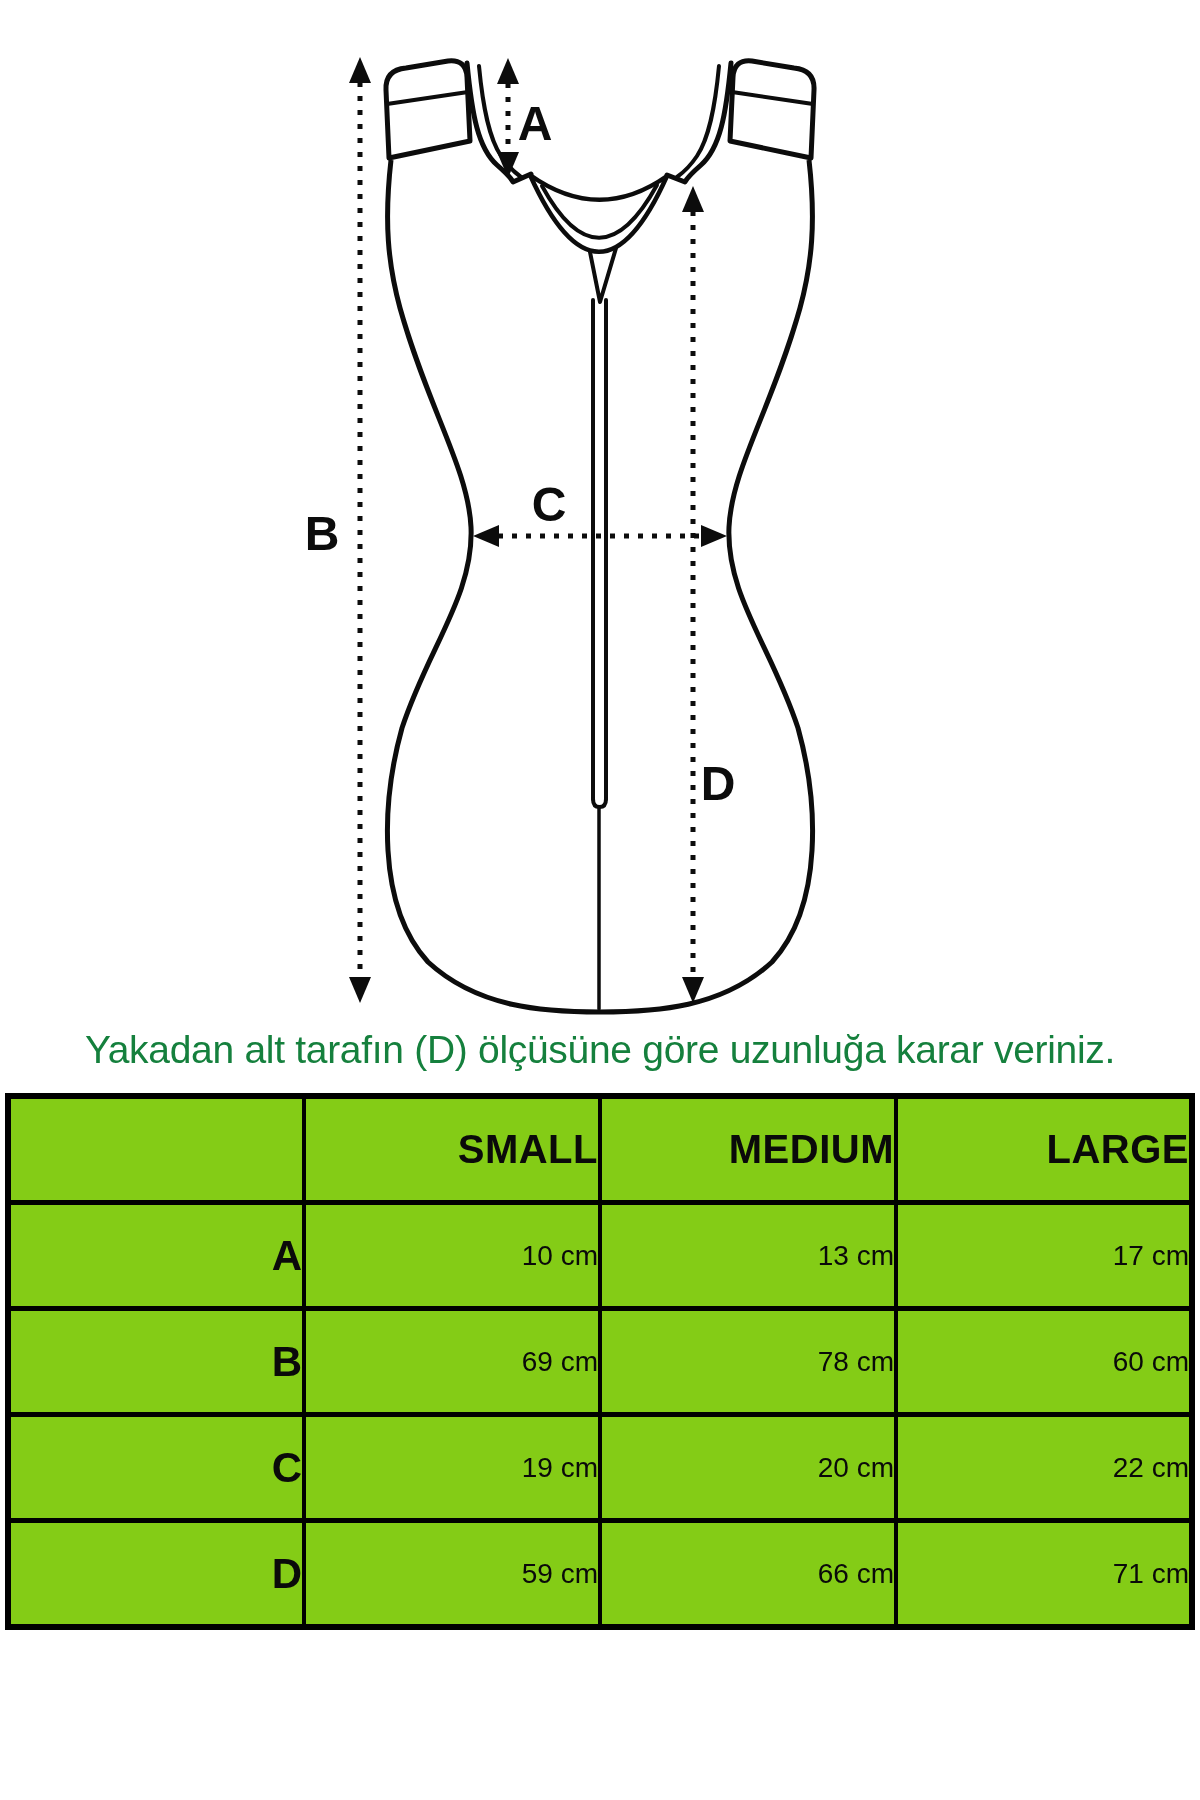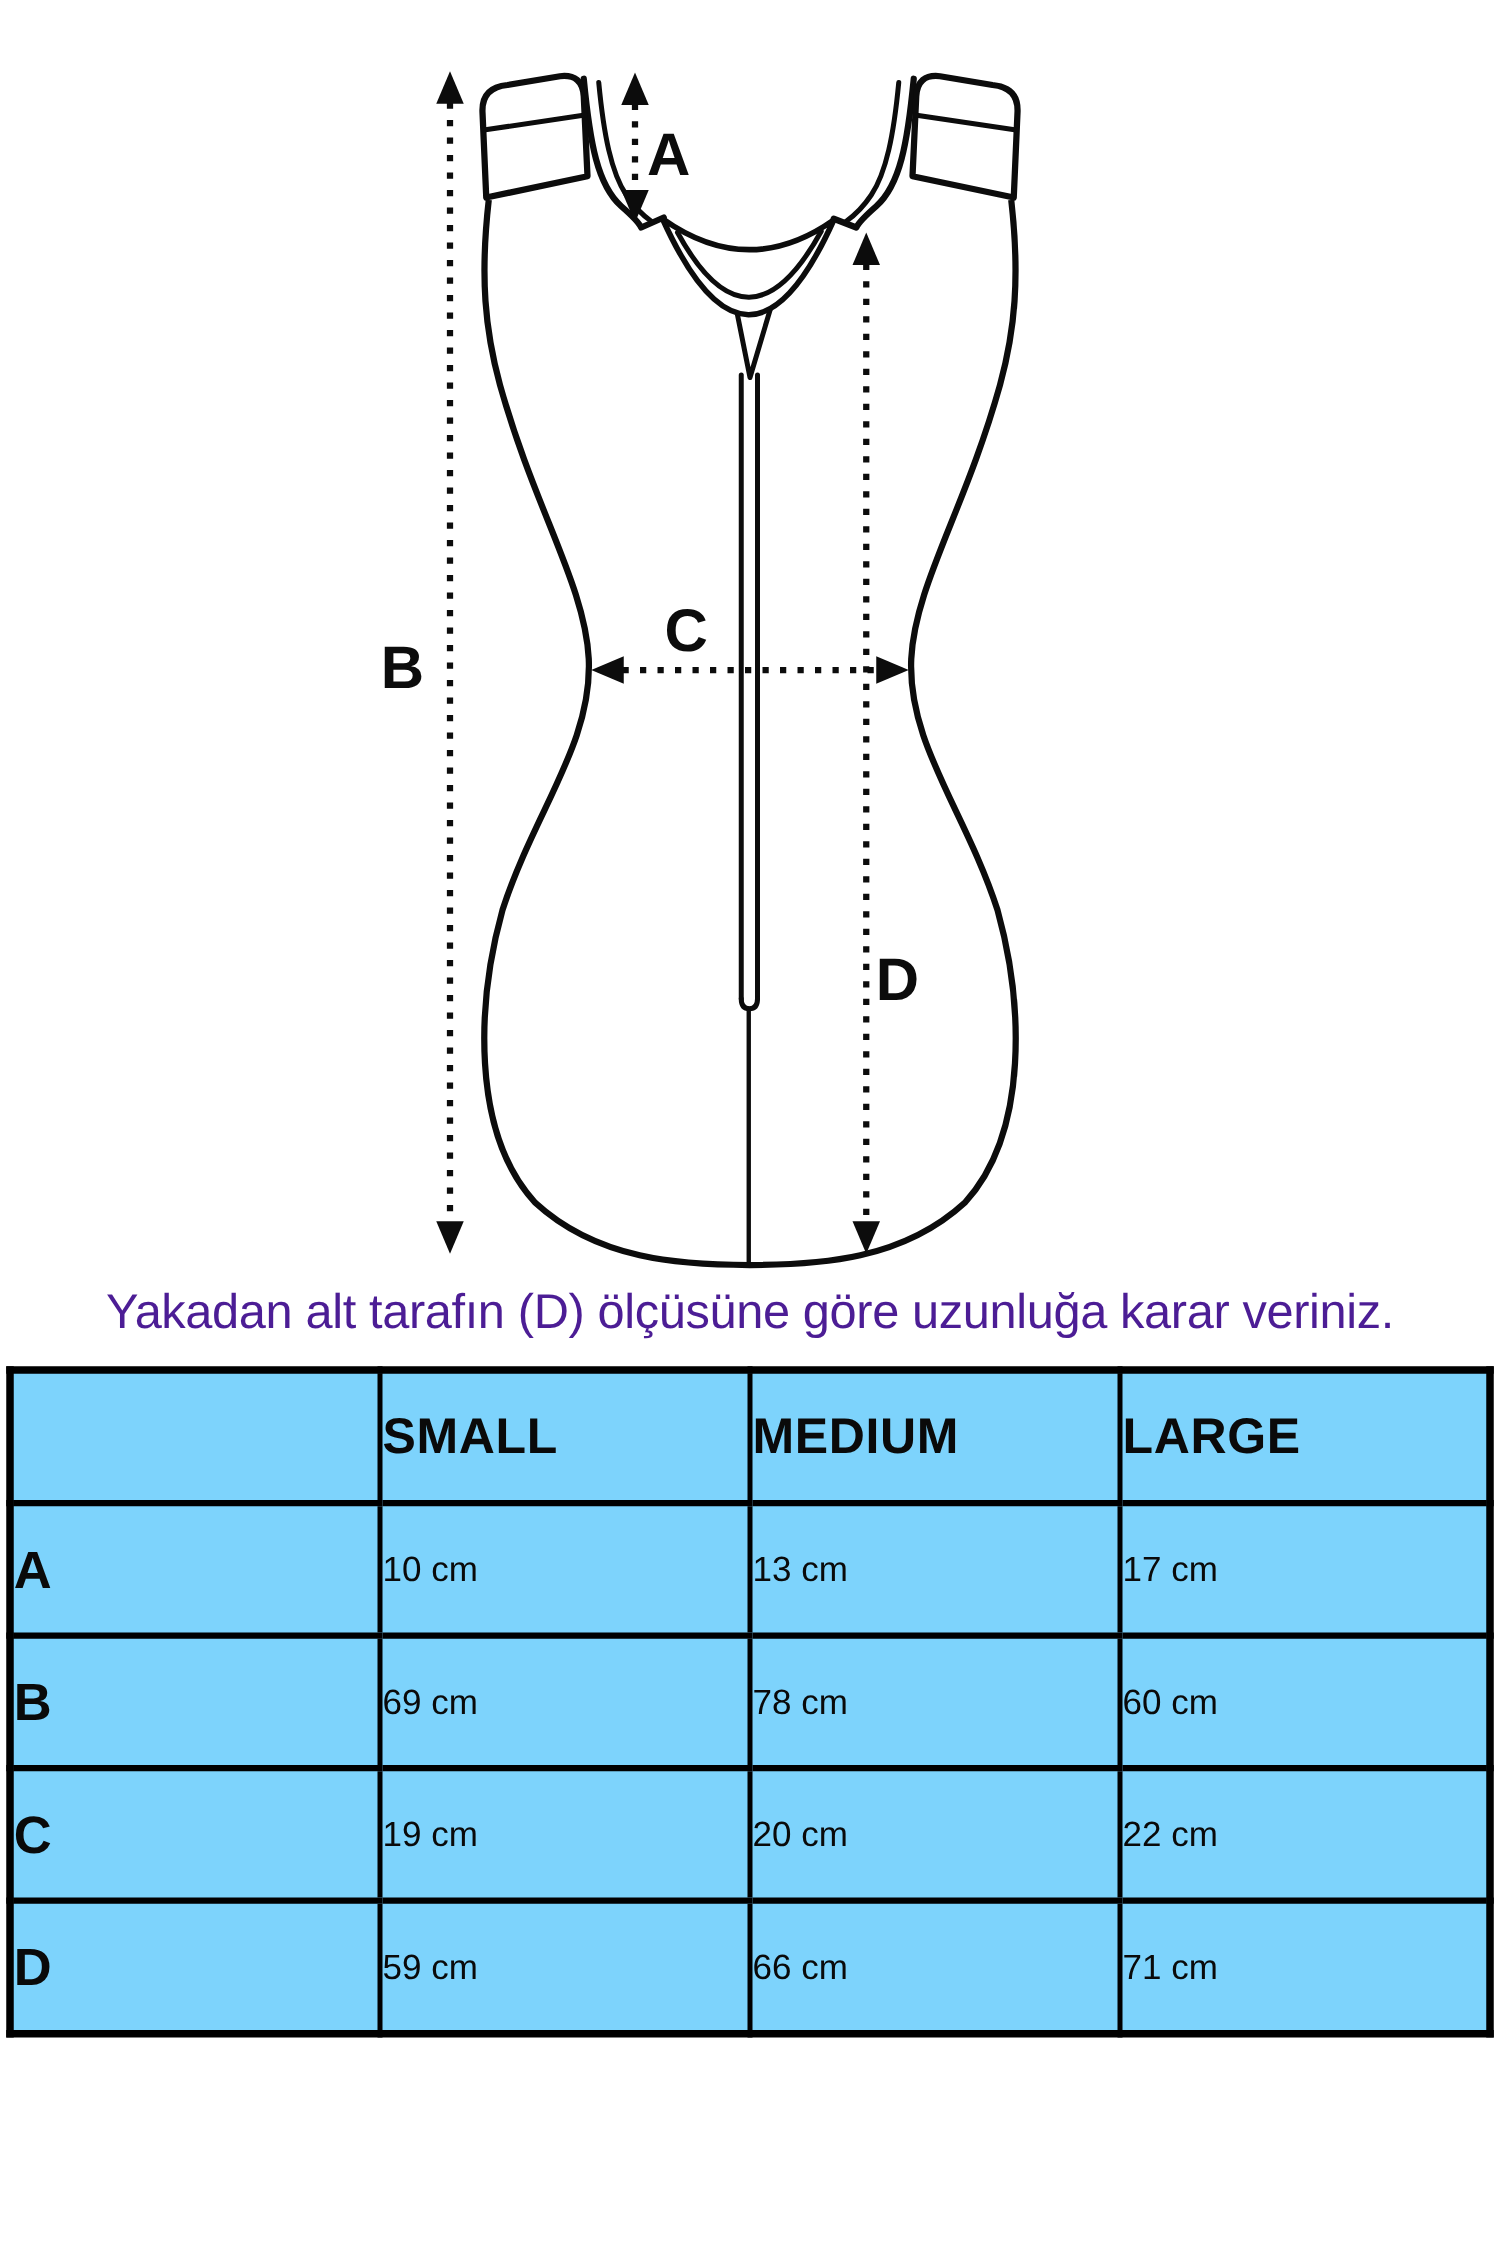--- a/index.html
+++ b/index.html
@@ -60,39 +60,39 @@
     font-weight: bold;
     fill: #0c0c0c;
     text-anchor: middle;
   }
   .instructions {
     margin-top: 2px;
     text-align: center;
     font-size: 39px;
     line-height: 55px;
     letter-spacing: -0.3px;
-    color: #4c1d95;
+    color: #15803d;
   }
   .size-table {
     border-collapse: collapse;
     table-layout: fixed;
     width: 1190px;
     margin: 16px auto 0 auto;
     border: 6px solid #000000;
   }
   .size-table th,
   .size-table td {
     border: 4px solid #000000;
     border-top-width: 5px;
     border-bottom-width: 5px;
     height: 101px;
     padding: 0;
-    text-align: left;
+    text-align: right;
     vertical-align: middle;
-    background: #7dd3fc;
+    background: #84cc16;
   }
   .size-table thead th {
     font-size: 40px;
     font-weight: bold;
     letter-spacing: 0.5px;
   }
   .size-table tbody th {
     font-size: 42px;
     font-weight: bold;
   }

